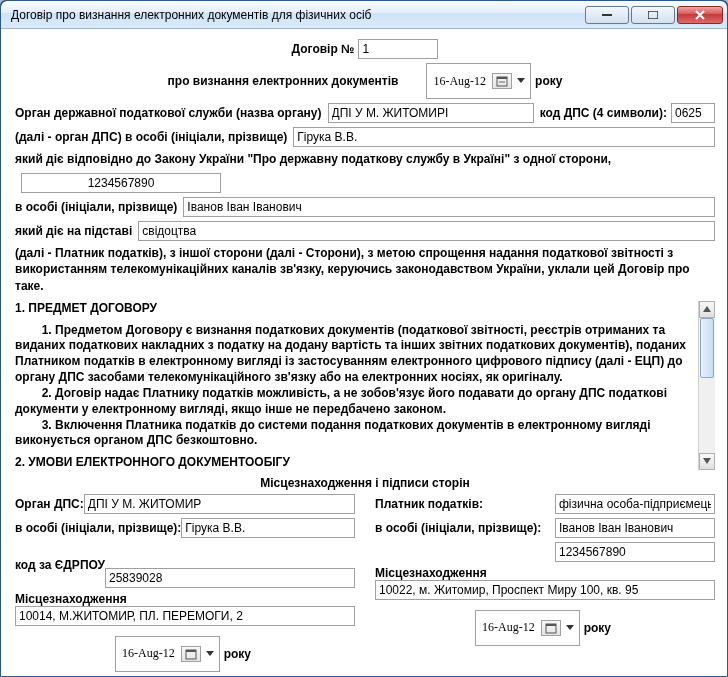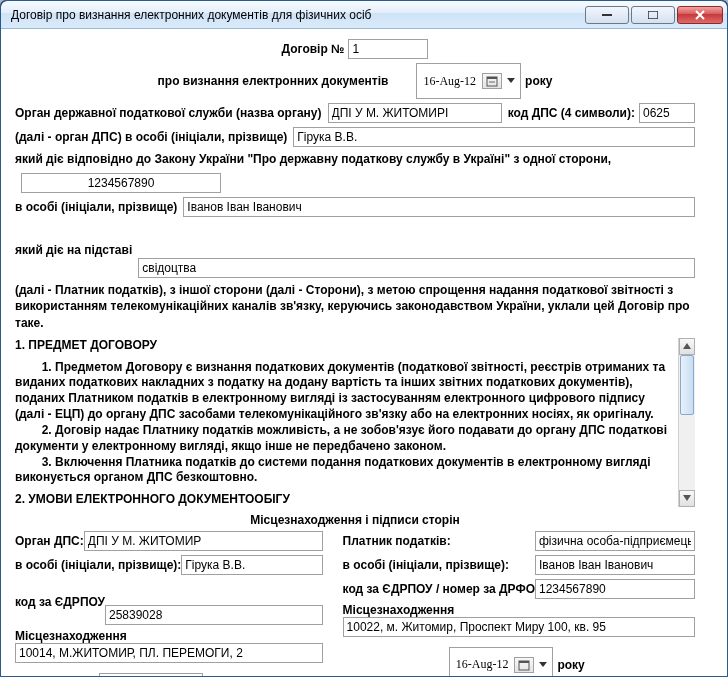--- a/index.html
+++ b/index.html
@@ -8,21 +8,21 @@
 
   .window { width: 728px; height: 677px; background: #000000; border: 1px solid #2a5a8a; border-radius: 6px 6px 0 0; box-shadow: 0 0 4px rgba(0,0,0,0.3); display: flex; flex-direction: column; }
   .titlebar { height: 28px; background: linear-gradient(to bottom, #f7fbff 0%, #e3eefb 45%, #cfe3f8 46%, #d9eaf9 100%); border-bottom: 1px solid #9ab7d6; border-radius: 6px 6px 0 0; display: flex; align-items: center; padding: 0 4px 0 10px; }
   .titlebar .title { flex: 1; color: #000; font-size: 12px; }
   .winbtn { width: 44px; height: 18px; margin-left: 2px; border: 1px solid #6a7a8a; border-radius: 3px; background: linear-gradient(to bottom,#f2f6fb,#d4e1f0); display: flex; align-items: center; justify-content: center; font-size: 10px; color:#333; cursor:default;}
   .winbtn.close { background: linear-gradient(to bottom,#f5a2a2,#d45a5a 45%,#c63a3a 46%,#e06a6a); border-color:#8a2a2a; color:#fff; font-weight:bold; width:46px;}
   .winbtn.close svg { width: 12px; height: 12px; }
   .winbtn.max svg { width: 10px; height: 8px; }
   .winbtn.min svg { width: 10px; height: 2px; }
 
-  .client { flex: 1; padding: 10px 32px 10px 14px; background: #fff; display: flex; flex-direction: column; overflow: hidden; position: relative; }
+  .client { flex: 1; padding: 10px 12px 10px 14px; background: #fff; display: flex; flex-direction: column; overflow: hidden; position: relative; }
 
   .row { display: flex; align-items: center; margin-bottom: 4px; flex-wrap: nowrap; }
   .label { font-weight: bold; white-space: nowrap; }
   .tx { margin: 0 4px; }
   input.fld { border: 1px solid #a0a0a0; height: 20px; padding: 0 3px; font: inherit; background: #fff; }
   .db { border: 1px solid #a0a0a0; height: 36px; background: #fff; display: inline-flex; align-items: center; padding: 0 2px; }
   .db .dt { padding: 0 4px; font-family: Tahoma; font-size: 12px; white-space: nowrap; }
   .db .ico { width: 20px; height: 16px; border: 1px solid #a0a0a0; background: linear-gradient(to bottom,#f8f8f8,#e4e4e4); margin: 0 2px; display:flex;align-items:center;justify-content:center;}
   .db .ico svg { width: 12px; height: 12px; }
   .db .chev { width: 14px; height: 16px; display: flex; align-items: center; justify-content: center; }
@@ -101,37 +101,37 @@
             </svg>
           </span>
       </span>
       <span class="label tx">року</span>
     </div>
 
     <div class="row">
       <span class="label">Орган державної податкової служби (назва органу)</span>
       <input class="fld" style="flex: 1 1 0%; margin: 0px 6px;" value="ДПІ У М. ЖИТОМИРІ">
       <span class="label">код ДПС (4 символи):</span>
-      <input class="fld" style="width: 56px; margin-left: 4px;" value="0625">
+      <input class="fld" style="width: 44px; margin-left: 4px;" value="0625">
     </div>
     <div class="row">
       <span class="label">(далі - орган ДПС) в особі (ініціали, прізвище)</span>
       <input class="fld" style="flex: 1 1 0%; margin-left: 6px;" value="Гірука В.В.">
     </div>
     <div class="textblock">який діє відповідно до Закону України "Про державну податкову службу в Україні" з одної сторони,</div>
     <div class="row">
       <input class="fld" style="width: 200px; margin-left: 6px; text-align: center;" value="1234567890">
     </div>
     <div class="row">
       <span class="label">в особі (ініціали, прізвище)</span>
       <input class="fld" style="flex: 1 1 0%; margin-left: 6px;" value="Іванов Іван Іванович">
     </div>
     <div class="row">
       <span class="label">який діє на підставі</span>
-      <input class="fld" style="flex: 1 1 0%; margin-left: 6px; margin-top: 37px;" value="свідоцтва">
+      <input class="fld" style="flex: 1 1 0%; margin-left: 6px;" value="свідоцтва">
     </div>
     <div class="textblock">(далі - Платник податків), з іншої сторони (далі - Сторони), з метою спрощення надання податкової звітності з використанням телекомунікаційних каналів зв'язку, керуючись законодавством України, уклали цей Договір про таке.</div>
 
     <div class="scrollarea">
       <div class="scrollcontent">
         <div>1. ПРЕДМЕТ ДОГОВОРУ</div>
         <div style="height:6px;"></div>
         <div style="white-space:pre-wrap;">        1. Предметом Договору є визнання податкових документів (податкової звітності, реєстрів отриманих та виданих податкових накладних з податку на додану вартість та інших звітних податкових документів), поданих Платником податків в електронному вигляді із застосуванням електронного цифрового підпису (далі - ЕЦП) до органу ДПС засобами телекомунікаційного зв'язку або на електронних носіях, як оригіналу.</div>
         <div style="white-space:pre-wrap;">        2. Договір надає Платнику податків можливість, а не зобов'язує його подавати до органу ДПС податкові документи у електронному вигляді, якщо інше не передбачено законом.</div>
         <div style="white-space:pre-wrap;">        3. Включення Платника податків до системи подання податкових документів в електронному вигляді виконується органом ДПС безкоштовно.</div>
@@ -197,21 +197,20 @@
       <div class="sigcol">
         <div class="sigrow">
           <span class="slabel">Платник податків:</span>
           <input class="fld" style="flex: 1 1 0%; margin-left: auto; max-width: 160px;" value="фізична особа-підприємець">
         </div>
         <div class="sigrow">
           <span class="slabel">в особі (ініціали, прізвище):</span>
           <input class="fld" style="flex: 1 1 0%; margin-left: auto; max-width: 160px;" value="Іванов Іван Іванович">
         </div>
         <div class="sigrow">
-          <span class="slabel">код за ЄДРПОУ / номер за ДРФО</span>
           <input class="fld" style="flex: 1 1 0%; margin-left: auto; max-width: 160px;" value="1234567890">
         </div>
         <div class="slabel" style="font-weight:bold;">Місцезнаходження</div>
         <input class="fld sigfull" value="10022, м. Житомир, Проспект Миру 100, кв. 95" style="">
         <div class="sigdate">
           <span class="db">
             <span class="dt">16-Aug-12</span>
             <span class="ico">
                 <svg viewBox="0 0 12 12">
                   <rect x="1" y="2" width="10" height="9" fill="none" stroke="#555"></rect>

